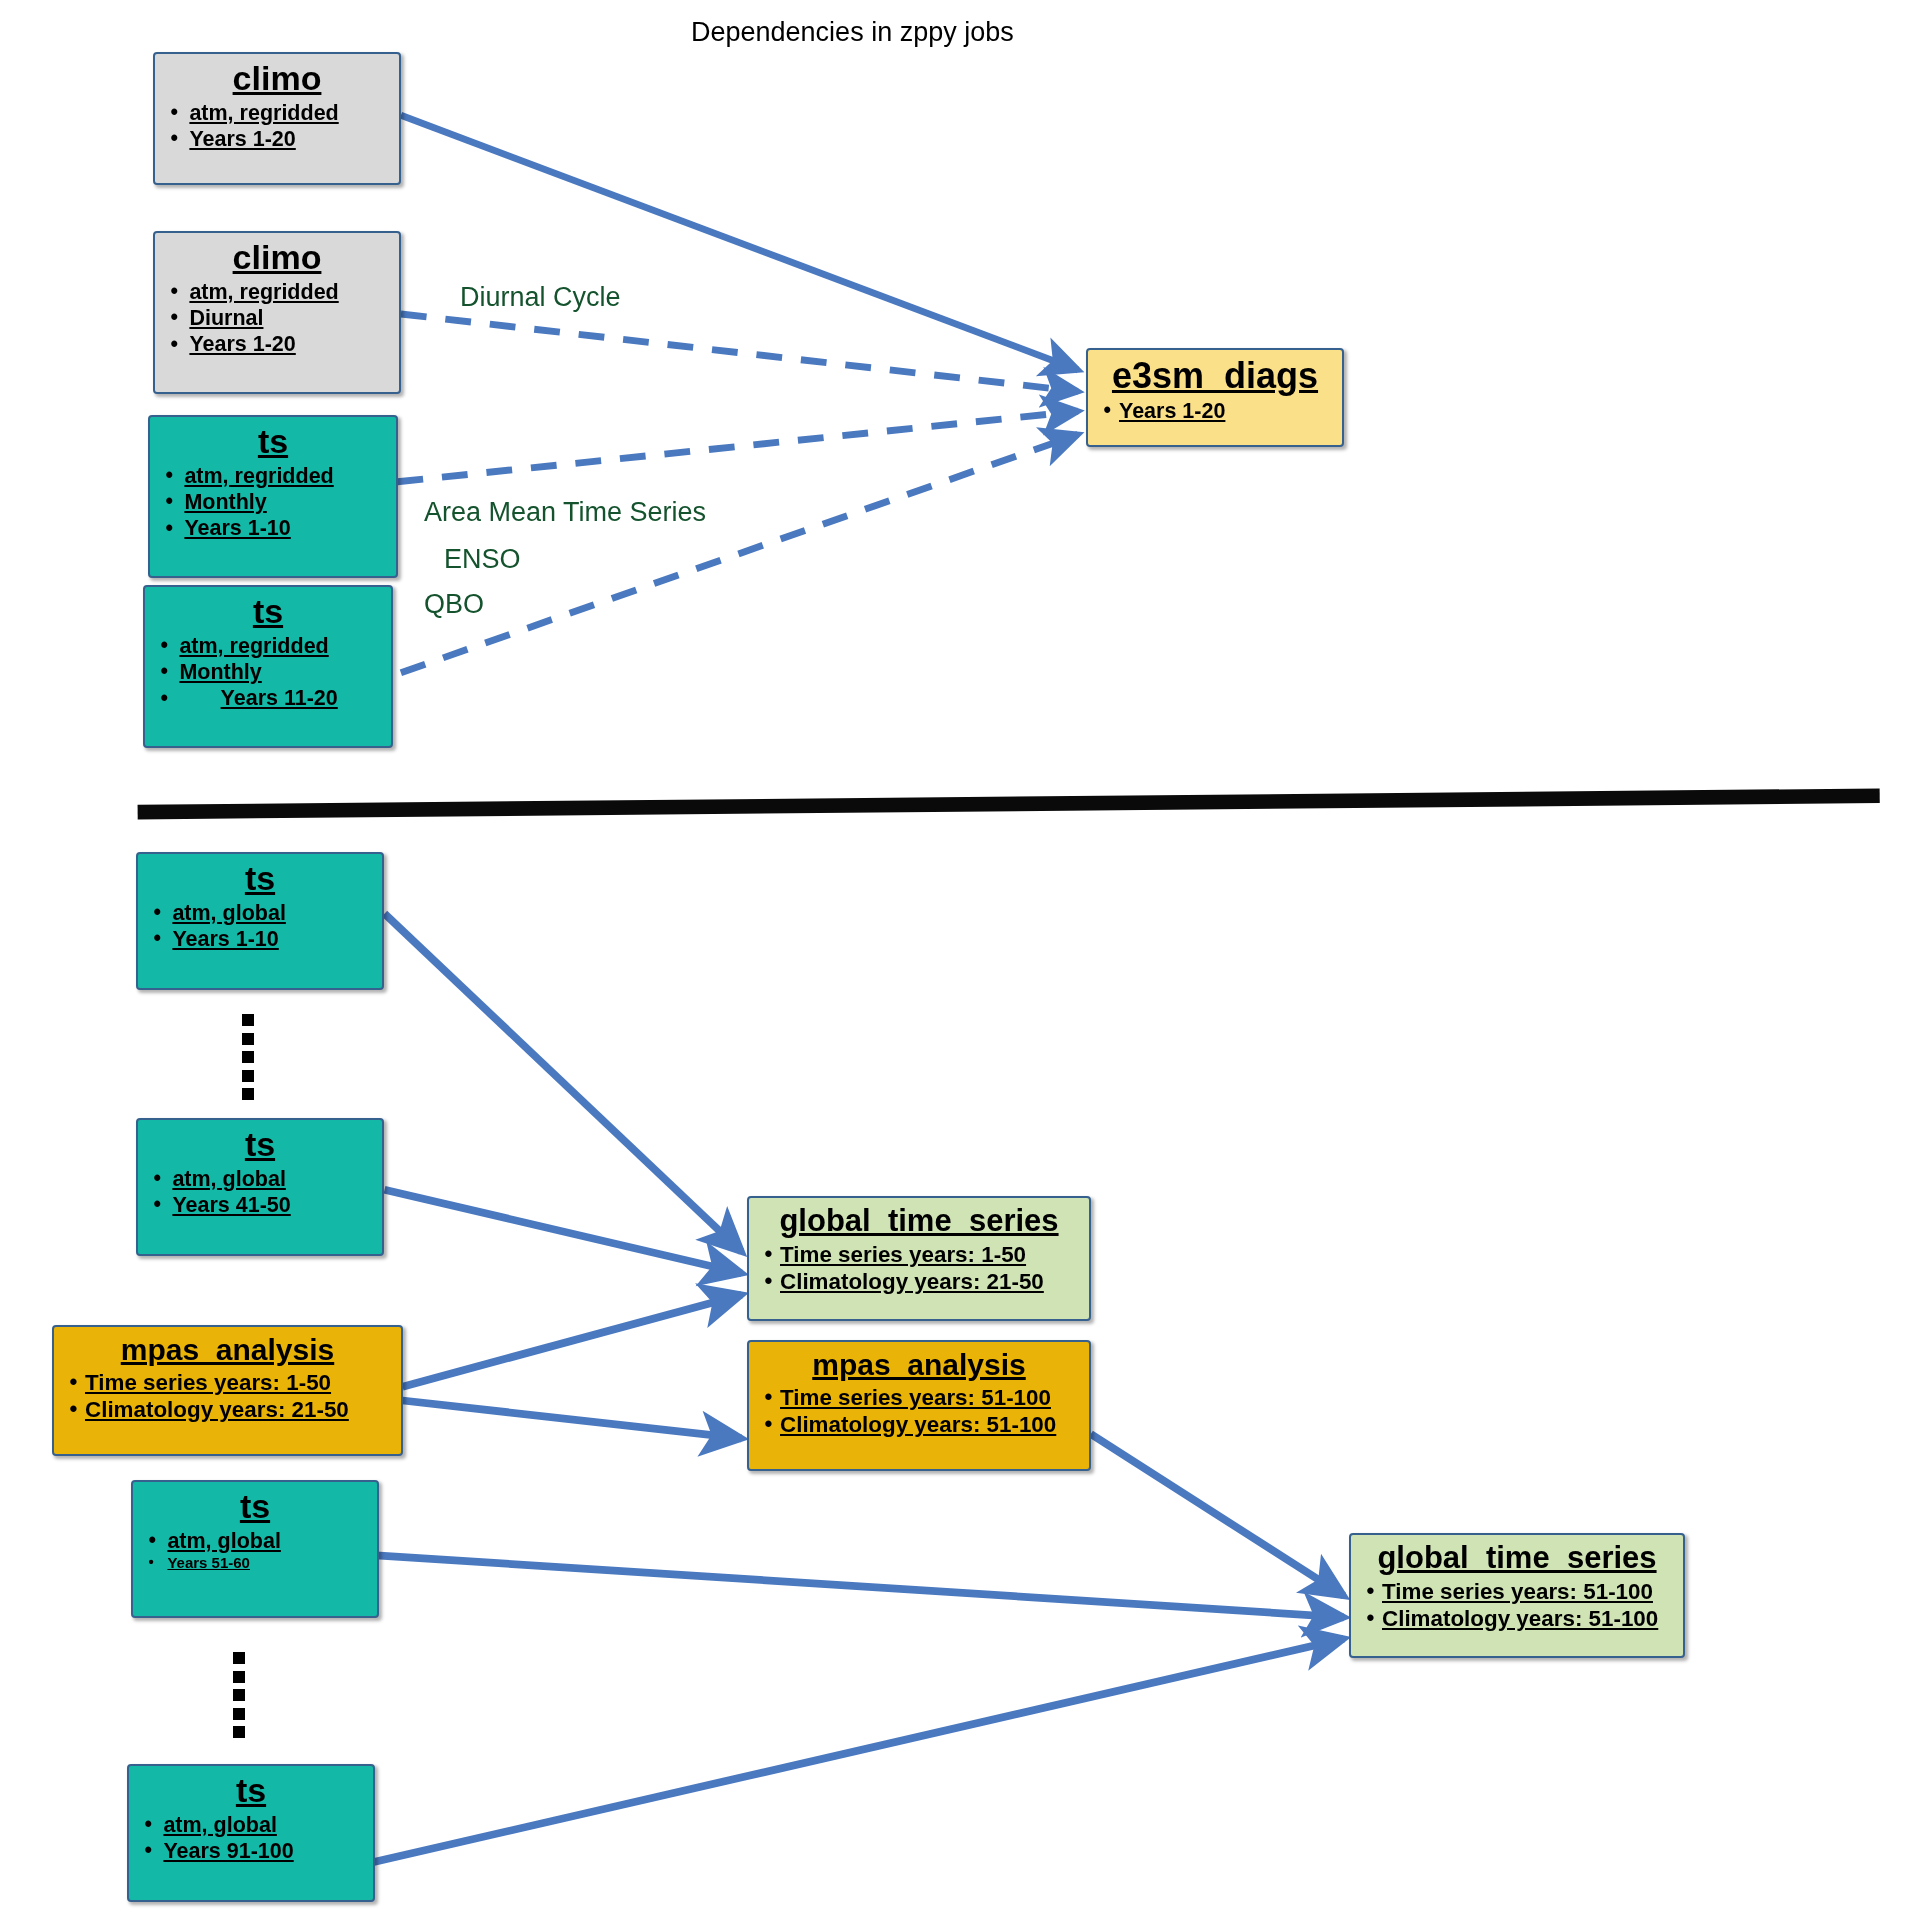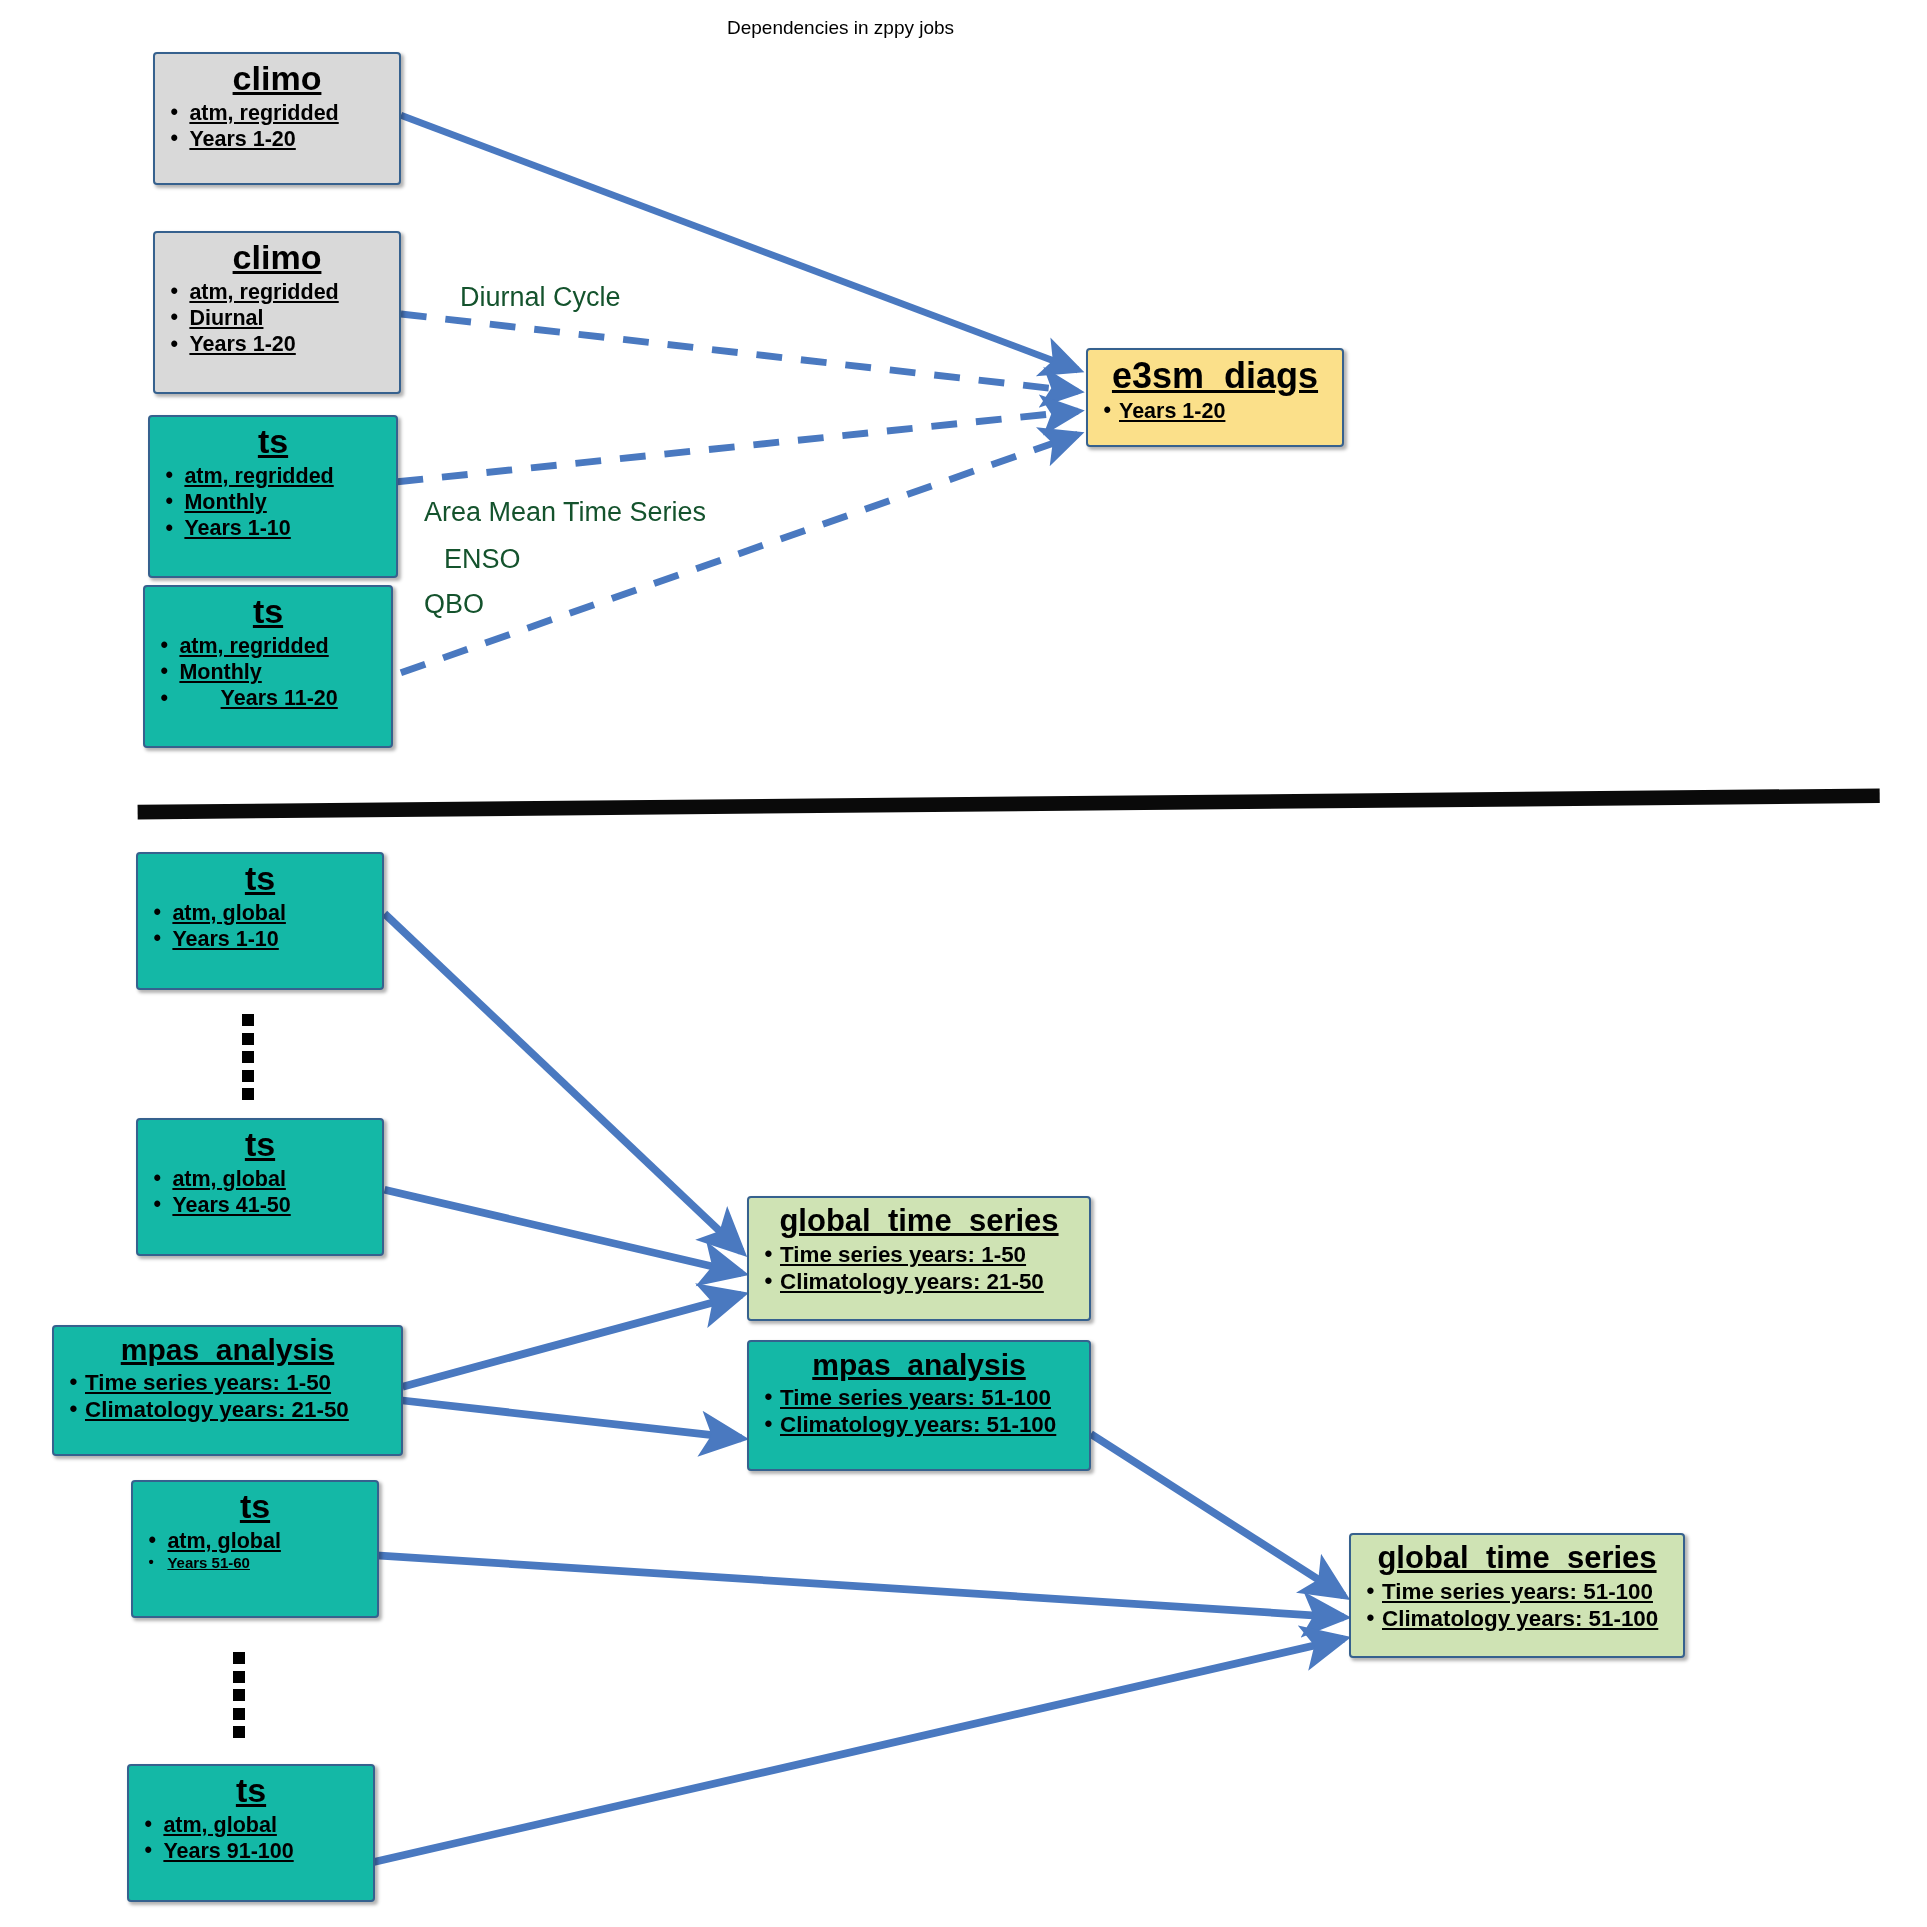--- a/index.html
+++ b/index.html
@@ -61,21 +61,21 @@
     position: absolute;
     left: 3.4px;
     top: -0.9px;
     font-size: 1.0em;
   }
 
   
   .c-gray   { background: #d9d9d9; }
   .c-orange { background: #14b8a6; }
   .c-yellow { background: #fbe08a; }
-  .c-blue   { background: #14b8a6; }
+  .c-blue   { background: #eab308; }
   .c-green  { background: #cfe3b4; }
 
   .edge-label {
     position: absolute;
     color: #14532d;
     font-weight: normal;
     white-space: nowrap;
   }
   .page-title {
     position: absolute;
@@ -129,21 +129,21 @@
 
     <line x1="468" y1="1628" x2="862" y2="1672" stroke="#4a79c0" stroke-width="9" marker-end="url(#arrowSolid)"></line>
 
     <line x1="1268" y1="1667" x2="1562" y2="1855" stroke="#4a79c0" stroke-width="9" marker-end="url(#arrowSolid)"></line>
 
     <line x1="437" y1="1808" x2="1562" y2="1880" stroke="#4a79c0" stroke-width="9" marker-end="url(#arrowSolid)"></line>
 
     <line x1="432" y1="2165" x2="1562" y2="1905" stroke="#4a79c0" stroke-width="9" marker-end="url(#arrowSolid)"></line>
   </svg>
 
-  <div class="page-title" style="left:727px; top:17px; font-size:19px;">Dependencies in zppy jobs</div>
+  <div class="page-title" style="left:691px; top:17px; font-size:27px;">Dependencies in zppy jobs</div>
 
   <div class="node c-gray" style="left:153px; top:52px; width:248px; height:133px;">
     <div class="title" style="font-size:34px;">climo</div>
     <ul>
       <li style="font-size:21.5px;">atm, regridded</li>
       <li style="font-size:21.5px;">Years 1-20</li>
     </ul>
   </div>
 
   <div class="node c-gray" style="left:153px; top:231px; width:248px; height:163px;">

